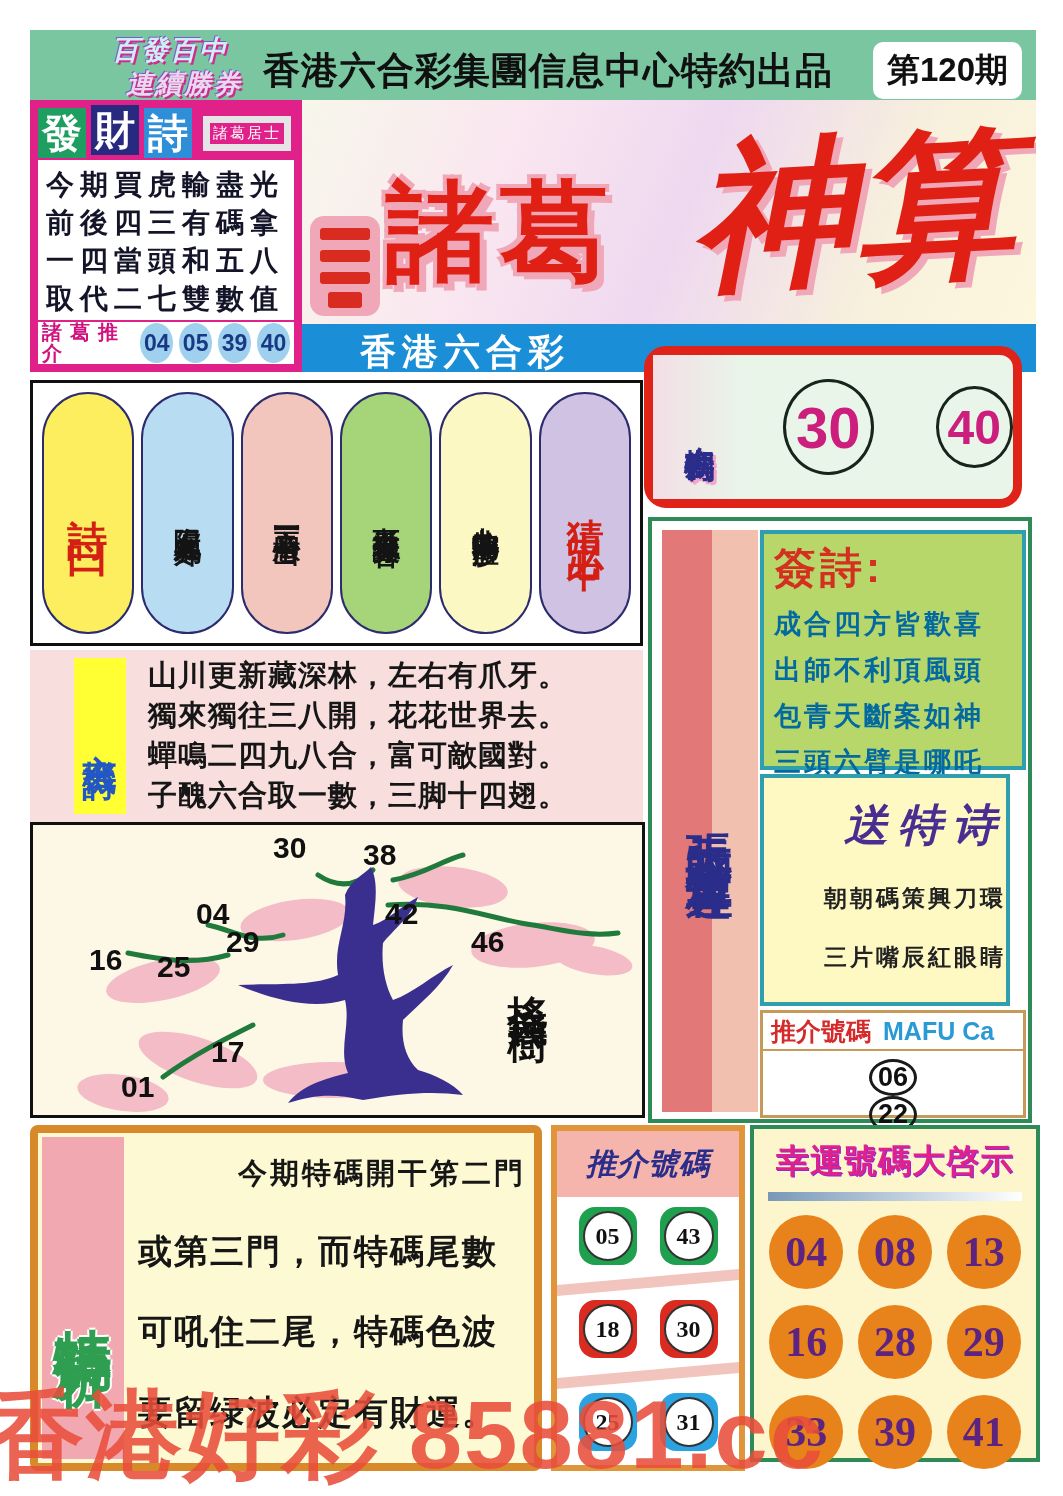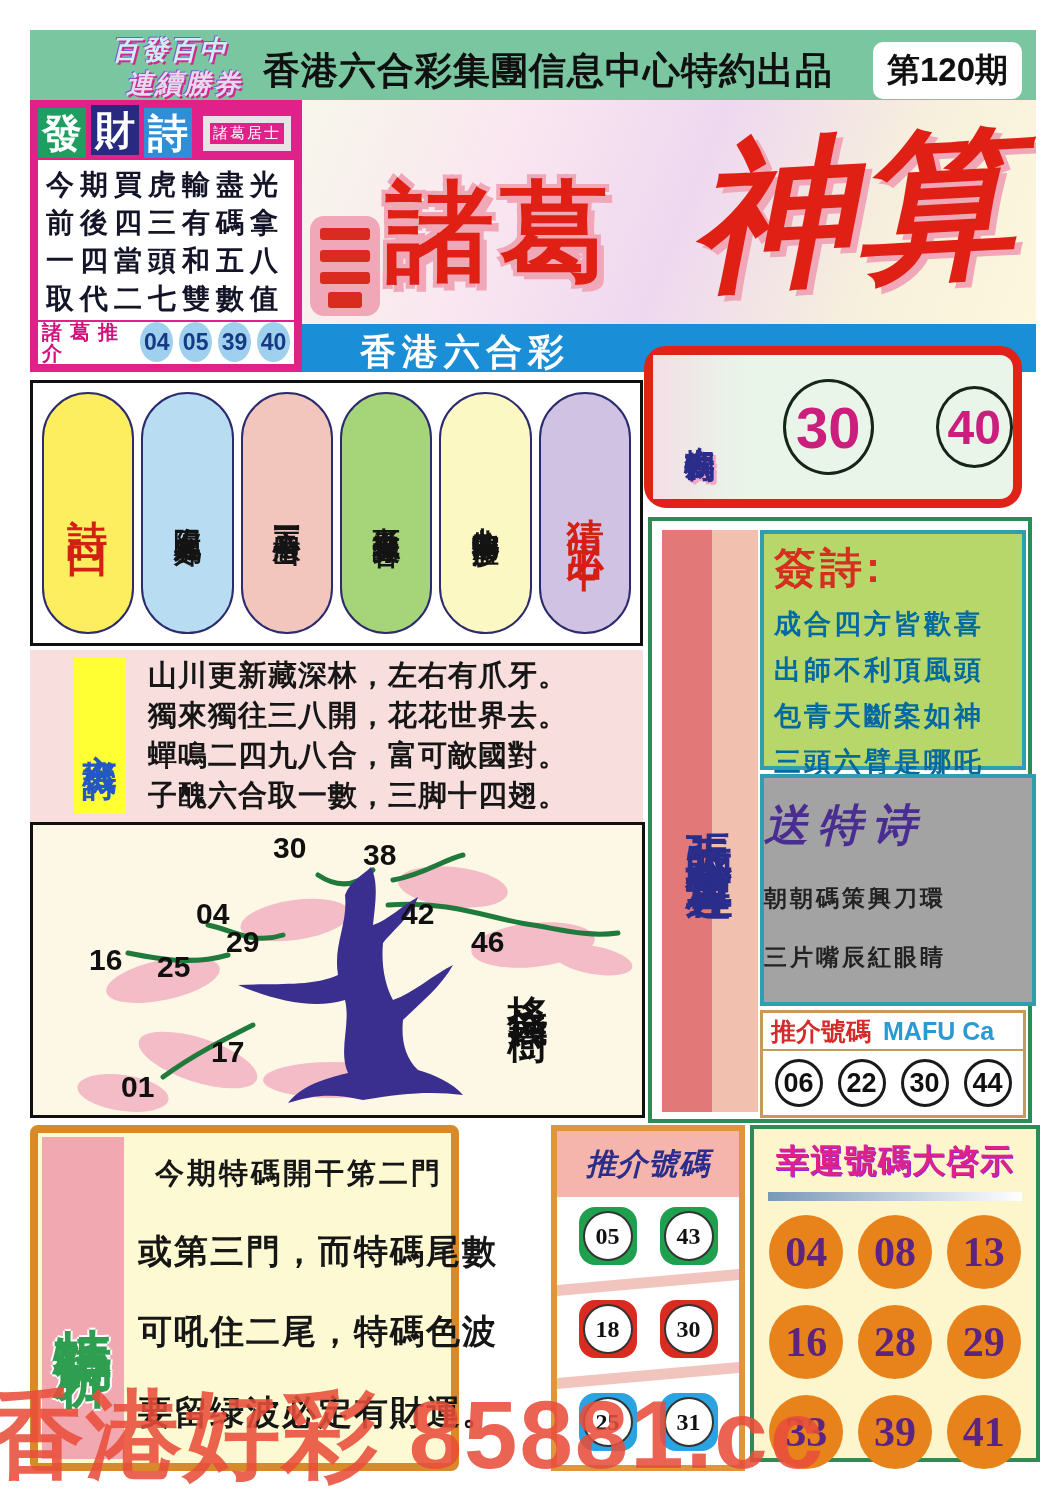--- a/index.html
+++ b/index.html
@@ -16,21 +16,21 @@
   .issue-box { position:absolute; right:14px; top:12px; background:#fff; border-radius:10px; padding:6px 14px; font-size:33px; font-weight:bold; color:#101010;}
 
   
   .facai { position:absolute; left:30px; top:100px; width:272px; height:272px; background:#e0218a; border:4px solid #e0218a; display:flex; flex-direction:column;}
   .facai-head { height:58px; display:flex; align-items:center; gap:5px; padding:4px 4px 2px 4px;}
   .tile { width:48px; height:50px; display:flex; align-items:center; justify-content:center; color:#fff; font-weight:bold; font-size:40px; }
   .tile.t1{ background:#1f9e62; } .tile.t2{ background:#282a80; margin-top:-6px;} .tile.t3{ background:#2e8ed8; }
   .facai-sub { color:#fff; font-size:15px; letter-spacing:2px; margin-left:6px; border:7px solid #e5e5e5; padding:1px 3px;}
   .facai-body { flex:1; background:#fff; margin:0 4px; padding:6px 8px 2px 8px; display:flex; flex-direction:column; justify-content:space-around;}
   .facai-line { font-size:28px; font-weight:bold; color:#141428; letter-spacing:6px; white-space:nowrap;}
-  .facai-foot { height:52px; background:#fff; margin:2px 4px 4px 4px; display:flex; align-items:flex-start; gap:6px; padding:0 4px;}
+  .facai-foot { height:52px; background:#fff; margin:2px 4px 4px 4px; display:flex; align-items:center; gap:6px; padding:0 4px;}
   .reco-label { color:#d1127e; font-weight:bold; font-size:20px; line-height:1.05; letter-spacing:8px;}
   .reco-ball { width:40px; height:40px; border-radius:50%; background:#9fd0ee; color:#173a85; font-weight:bold; font-size:23px; display:flex; align-items:center; justify-content:center;}
 
   
   .masthead { position:absolute; left:302px; top:100px; width:734px; height:224px;
      background:linear-gradient(112deg,#f7f7eb 0%,#fae6f0 28%,#eed8f0 52%,#f7f0dc 78%,#fdf7de 100%); overflow:hidden;}
   .seal { position:absolute; left:8px; bottom:8px; width:70px; height:100px; background:#f0a8b8; border-radius:14px; }
   .seal i { position:absolute; left:10px; right:10px; height:12px; background:#d92b20; border-radius:3px;}
   .seal i:nth-child(1){top:12px;} .seal i:nth-child(2){top:34px;} .seal i:nth-child(3){top:56px;} .seal i:nth-child(4){top:76px; left:18px; right:18px; height:16px;}
   .mast-left { position:absolute; left:84px; top:60px; font-size:108px; font-weight:900; color:#e02015; letter-spacing:6px;
@@ -72,32 +72,32 @@
   .tree-num { position:absolute; font-size:30px; font-weight:bold; color:#101010; }
   .tree-caption { position:absolute; left:468px; top:138px; writing-mode:vertical-rl; text-orientation:upright; font-size:40px; font-weight:bold; color:#101010; letter-spacing:14px;}
 
   
   .panel { position:absolute; left:648px; top:517px; width:384px; height:606px; border:4px solid #2e8b57; background:#fff;}
   .zodiac-strip { position:absolute; left:10px; top:9px; width:96px; height:582px; background:linear-gradient(to right,#e37878 0 52%,#f2c0ae 52% 100%); display:flex; align-items:center; justify-content:center;}
   .zodiac-strip span { writing-mode:vertical-rl; text-orientation:upright; font-size:47px; font-weight:900; color:#2b2d8a; letter-spacing:5px;}
   .qianshi { position:absolute; left:108px; top:9px; width:266px; height:240px; border:4px solid #2f9fae; background:#b7d76a; padding:6px 10px;}
   .qianshi-title { color:#d43020; font-weight:900; font-size:42px; letter-spacing:4px; }
   .qianshi-line { font-size:27px; font-weight:bold; color:#0369a1; letter-spacing:3px; margin-top:10px; white-space:nowrap;}
-  .songte { position:absolute; left:108px; top:253px; width:276px; height:232px; border:4px solid #2f9fae; background:#a3a3a3; text-align:left;}
+  .songte { position:absolute; left:108px; top:253px; width:250px; height:232px; border:4px solid #2f9fae; background:#fef9c3; text-align:right;}
   .songte-title { margin-top:18px; font-family:"DejaVu Serif", serif; font-weight:bold; font-style:italic; font-size:44px; color:#4a2d90; letter-spacing:10px;}
   .songte-line { font-size:23px; font-weight:bold; color:#222; letter-spacing:3px; margin-top:28px; white-space:nowrap;}
   .mafu { position:absolute; left:108px; top:489px; width:266px; height:108px; border:3px solid #c89a5a; background:#fff;}
   .mafu-head { height:38px; border-bottom:2px solid #c89a5a; display:flex; align-items:center; padding:0 8px; gap:12px;}
   .mafu-label { color:#d42a2a; font-weight:900; font-size:25px;}
   .mafu-brand { color:#2a9ad4; font-weight:900; font-size:25px;}
-  .mafu-balls { height:64px; display:flex; align-items:center; justify-content:space-around; padding:14px 4px;}
+  .mafu-balls { height:64px; display:flex; align-items:center; justify-content:space-around; padding:8px 4px;flex-direction:column;}
   .mafu-ball { width:48px; height:48px; border:3px solid #1a1a1a; border-radius:50%; display:flex; align-items:center; justify-content:center; font-size:27px; font-weight:bold; color:#101010;}
 
   
-  .analysis { position:absolute; left:30px; top:1125px; width:429px; height:346px; border:8px solid #d8892a; border-radius:8px; background:#fdf9d2;}
+  .analysis { position:absolute; left:30px; top:1125px; width:512px; height:346px; border:8px solid #d8892a; border-radius:8px; background:#fdf9d2;}
   .analysis-label { position:absolute; left:4px; top:4px; bottom:4px; width:82px; background:#f2a8b0; display:flex; align-items:center; justify-content:center;}
   .analysis-label span { writing-mode:vertical-rl; text-orientation:upright; font-size:58px; font-weight:900; color:#2f9e50; letter-spacing:8px;
      text-shadow:2px 0 #fff,-2px 0 #fff,0 2px #fff,0 -2px #fff;}
   .analysis-lines { position:absolute; left:100px; top:4px; right:8px; bottom:10px; display:flex; flex-direction:column; justify-content:space-around;}
   .analysis-line { font-weight:bold; color:#161616; white-space:nowrap;}
   .analysis-line.first { font-size:29px; text-align:right; letter-spacing:3px;}
   .analysis-line.rest { font-size:34px; letter-spacing:2px;}
 
   .shields { position:absolute; left:551px; top:1125px; width:194px; height:346px; border:6px solid #e0953a; background:#fff; overflow:hidden;}
   .shields-head { height:66px; background:#f5b4ac; display:flex; align-items:center; justify-content:center;}
@@ -225,21 +225,21 @@
         <path d="M250 110 C220 120 200 105 175 100"></path>
         <path d="M195 130 C160 140 130 135 95 128"></path>
         <path d="M220 200 C190 215 160 230 130 252"></path>
       </g>
       <path fill="#3a2f8f" d="M330 275 C300 268 280 270 255 278 C270 258 300 252 315 248 C305 225 318 200 312 175 C280 185 240 175 205 160 C240 158 280 162 305 150 C300 120 315 100 312 70 C318 55 330 50 338 42 C346 58 342 80 340 100 C355 95 370 80 385 72 C378 92 360 105 350 118 C348 140 352 160 360 175 C380 168 400 150 420 140 C408 162 385 180 370 195 C368 215 372 232 385 245 C402 250 420 258 430 270 C400 266 370 268 330 275 Z"></path>
     </svg>
     <span class="tree-num" style="left:240px; top:6px;">30</span>
     <span class="tree-num" style="left:330px; top:13px;">38</span>
     <span class="tree-num" style="left:163px; top:72px;">04</span>
     <span class="tree-num" style="left:193px; top:100px;">29</span>
-    <span class="tree-num" style="left:368px; top:72px;text-align:center;">42</span>
+    <span class="tree-num" style="left:352px; top:72px;text-align:center;">42</span>
     <span class="tree-num" style="left:438px; top:100px;">46</span>
     <span class="tree-num" style="left:56px;  top:118px;">16</span>
     <span class="tree-num" style="left:124px; top:125px;">25</span>
     <span class="tree-num" style="left:178px; top:210px;">17</span>
     <span class="tree-num" style="left:88px;  top:245px;">01</span>
     <div class="tree-caption">搖錢樹</div>
   </div>
 
   <div class="panel">
     <div class="zodiac-strip">

